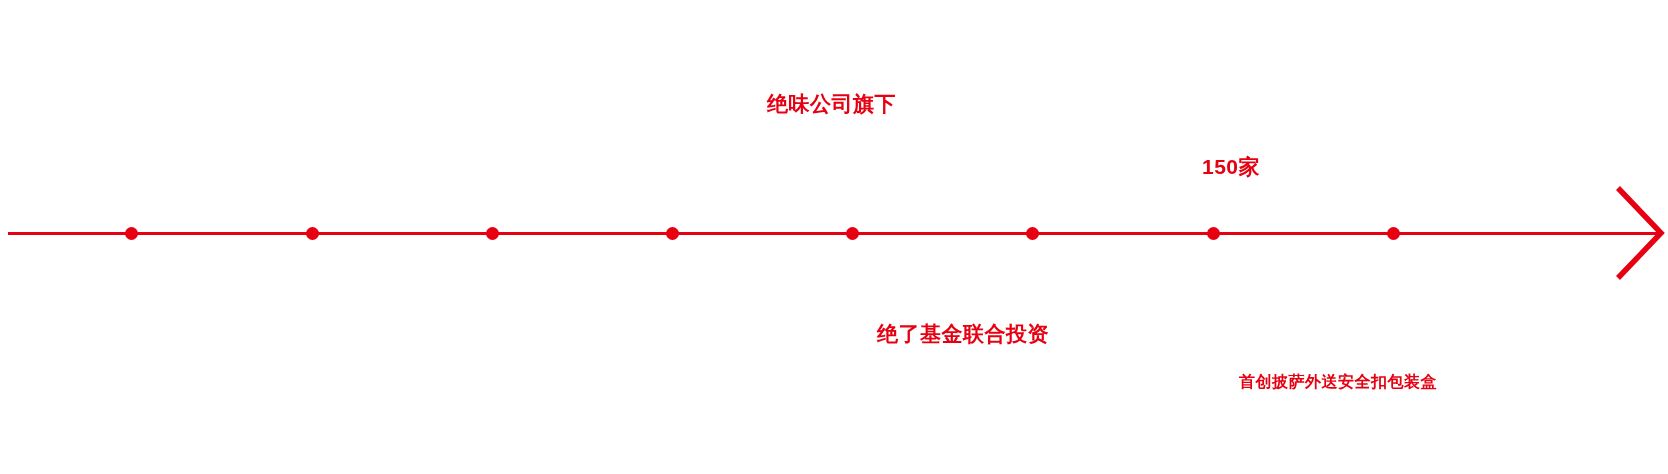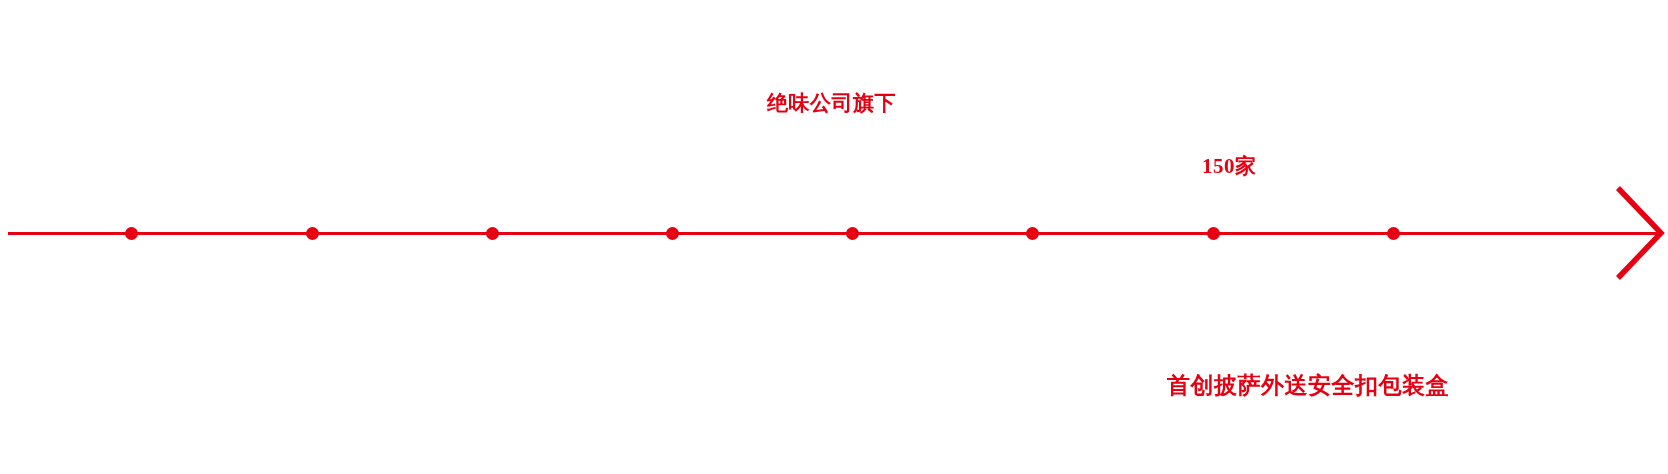--- a/index.html
+++ b/index.html
@@ -6,21 +6,21 @@
     margin: 0;
     padding: 0;
     background: #ffffff;
   }
   .stage {
     position: relative;
     width: 1668px;
     height: 442px;
     background: #ffffff;
     overflow: hidden;
-    font-family: Liberation Serif, serif;
+    font-family: Liberation Sans, sans-serif;
     --accent: #e60012;
   }
   
   .tl-line {
     position: absolute;
     left: 8px;
     top: 232px;
     width: 1652px;
     height: 3px;
     background: var(--accent);
@@ -48,21 +48,21 @@
     white-space: nowrap;
     line-height: 1.2;
     font-size: 21px;
     letter-spacing: 0.5px;
   }
   .lbl-angel-1   { left: 767px;  top: 91px; }
   .lbl-angel-2   { left: 698px;  top: 118px; }
   .lbl-stores    { left: 1202px; top: 134px; margin-top: 20px; }
   .lbl-joint-1   { left: 949px;  top: 295px; }
   .lbl-joint-2   { left: 877px;  top: 321px; }
-  .lbl-pizza     { left: 1167px; top: 372px; font-size: 23px; }
+  .lbl-pizza     { left: 1239px; top: 372px; font-size: 16px; }
 </style>
 </head>
 <body>
 
 <div class="stage" style="--accent: #e60012; background: rgb(255, 255, 255);">
 
   <div class="tl-line"></div>
 
   <div>
       <div class="dot" style="left: 124.5px;"></div>
@@ -75,15 +75,16 @@
       <div class="dot" style="left: 1386.5px;"></div>
     </div>
 
   <svg class="arrowhead" viewBox="0 0 54 98" xmlns="http://www.w3.org/2000/svg">
     <polyline points="4,4 47,49 4,94" fill="none" stroke="#e60012" stroke-width="5.5"></polyline>
   </svg>
 
   <div class="lbl lbl-angel-1">绝味公司旗下</div>
   <div class="lbl lbl-stores">150家</div>
 
+  <div class="lbl lbl-joint-2">绝了基金联合投资</div>
   <div class="lbl lbl-pizza">首创披萨外送安全扣包装盒</div>
 
 </div>
 
 </body></html>

